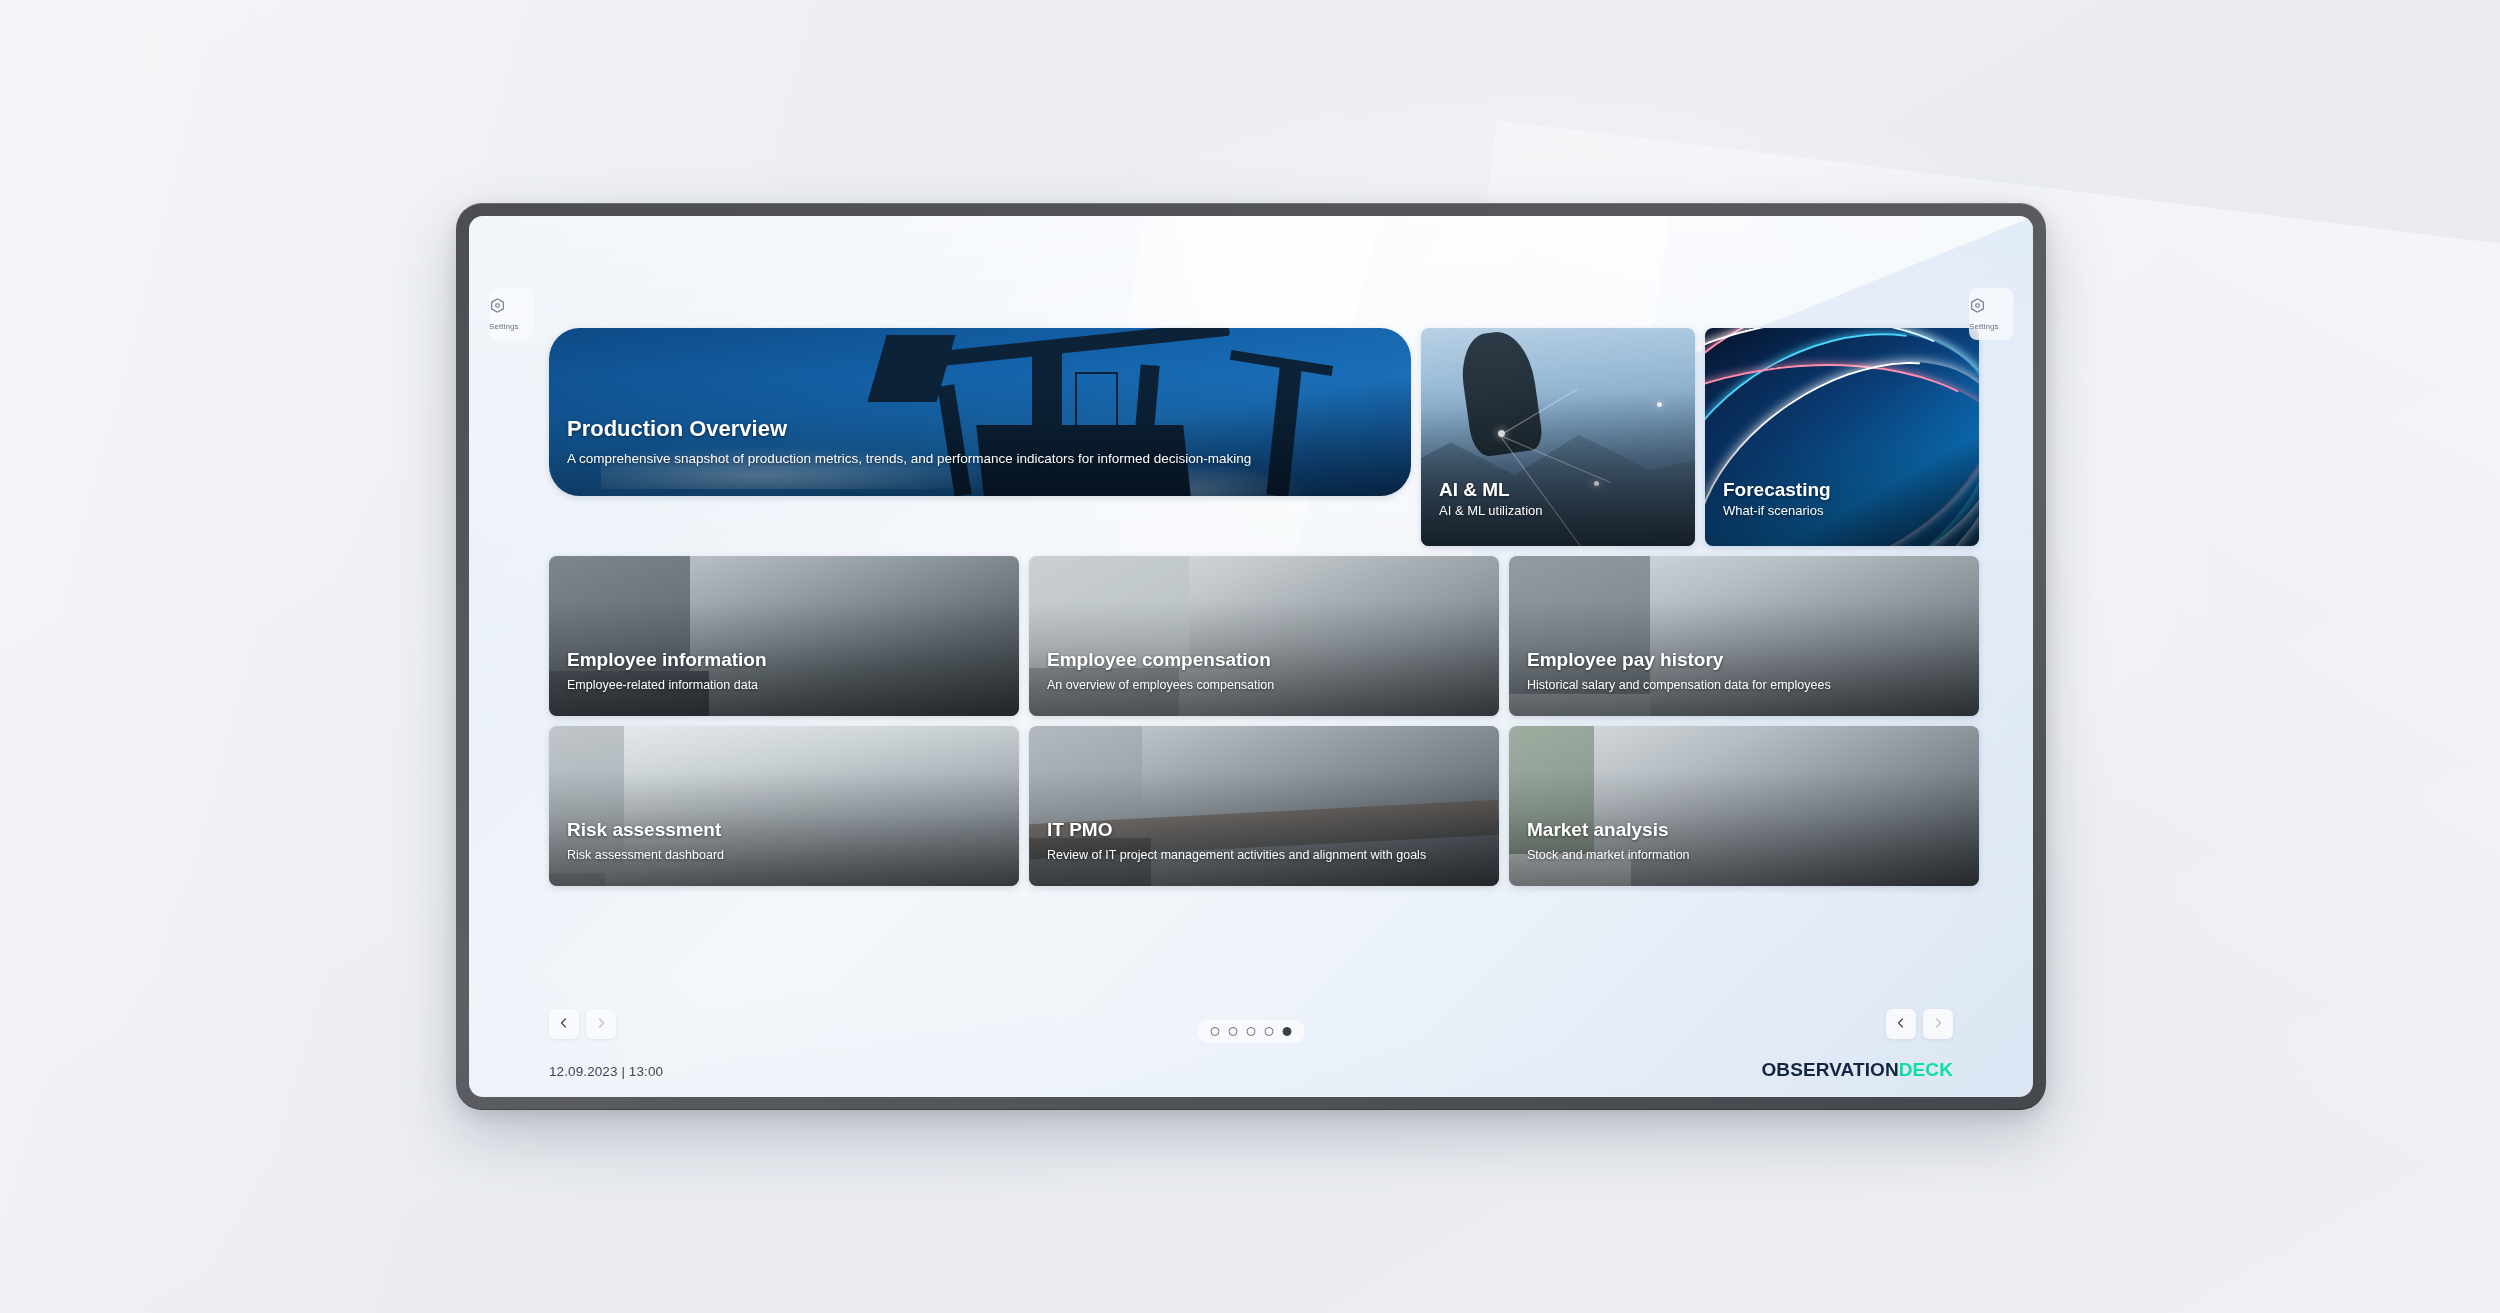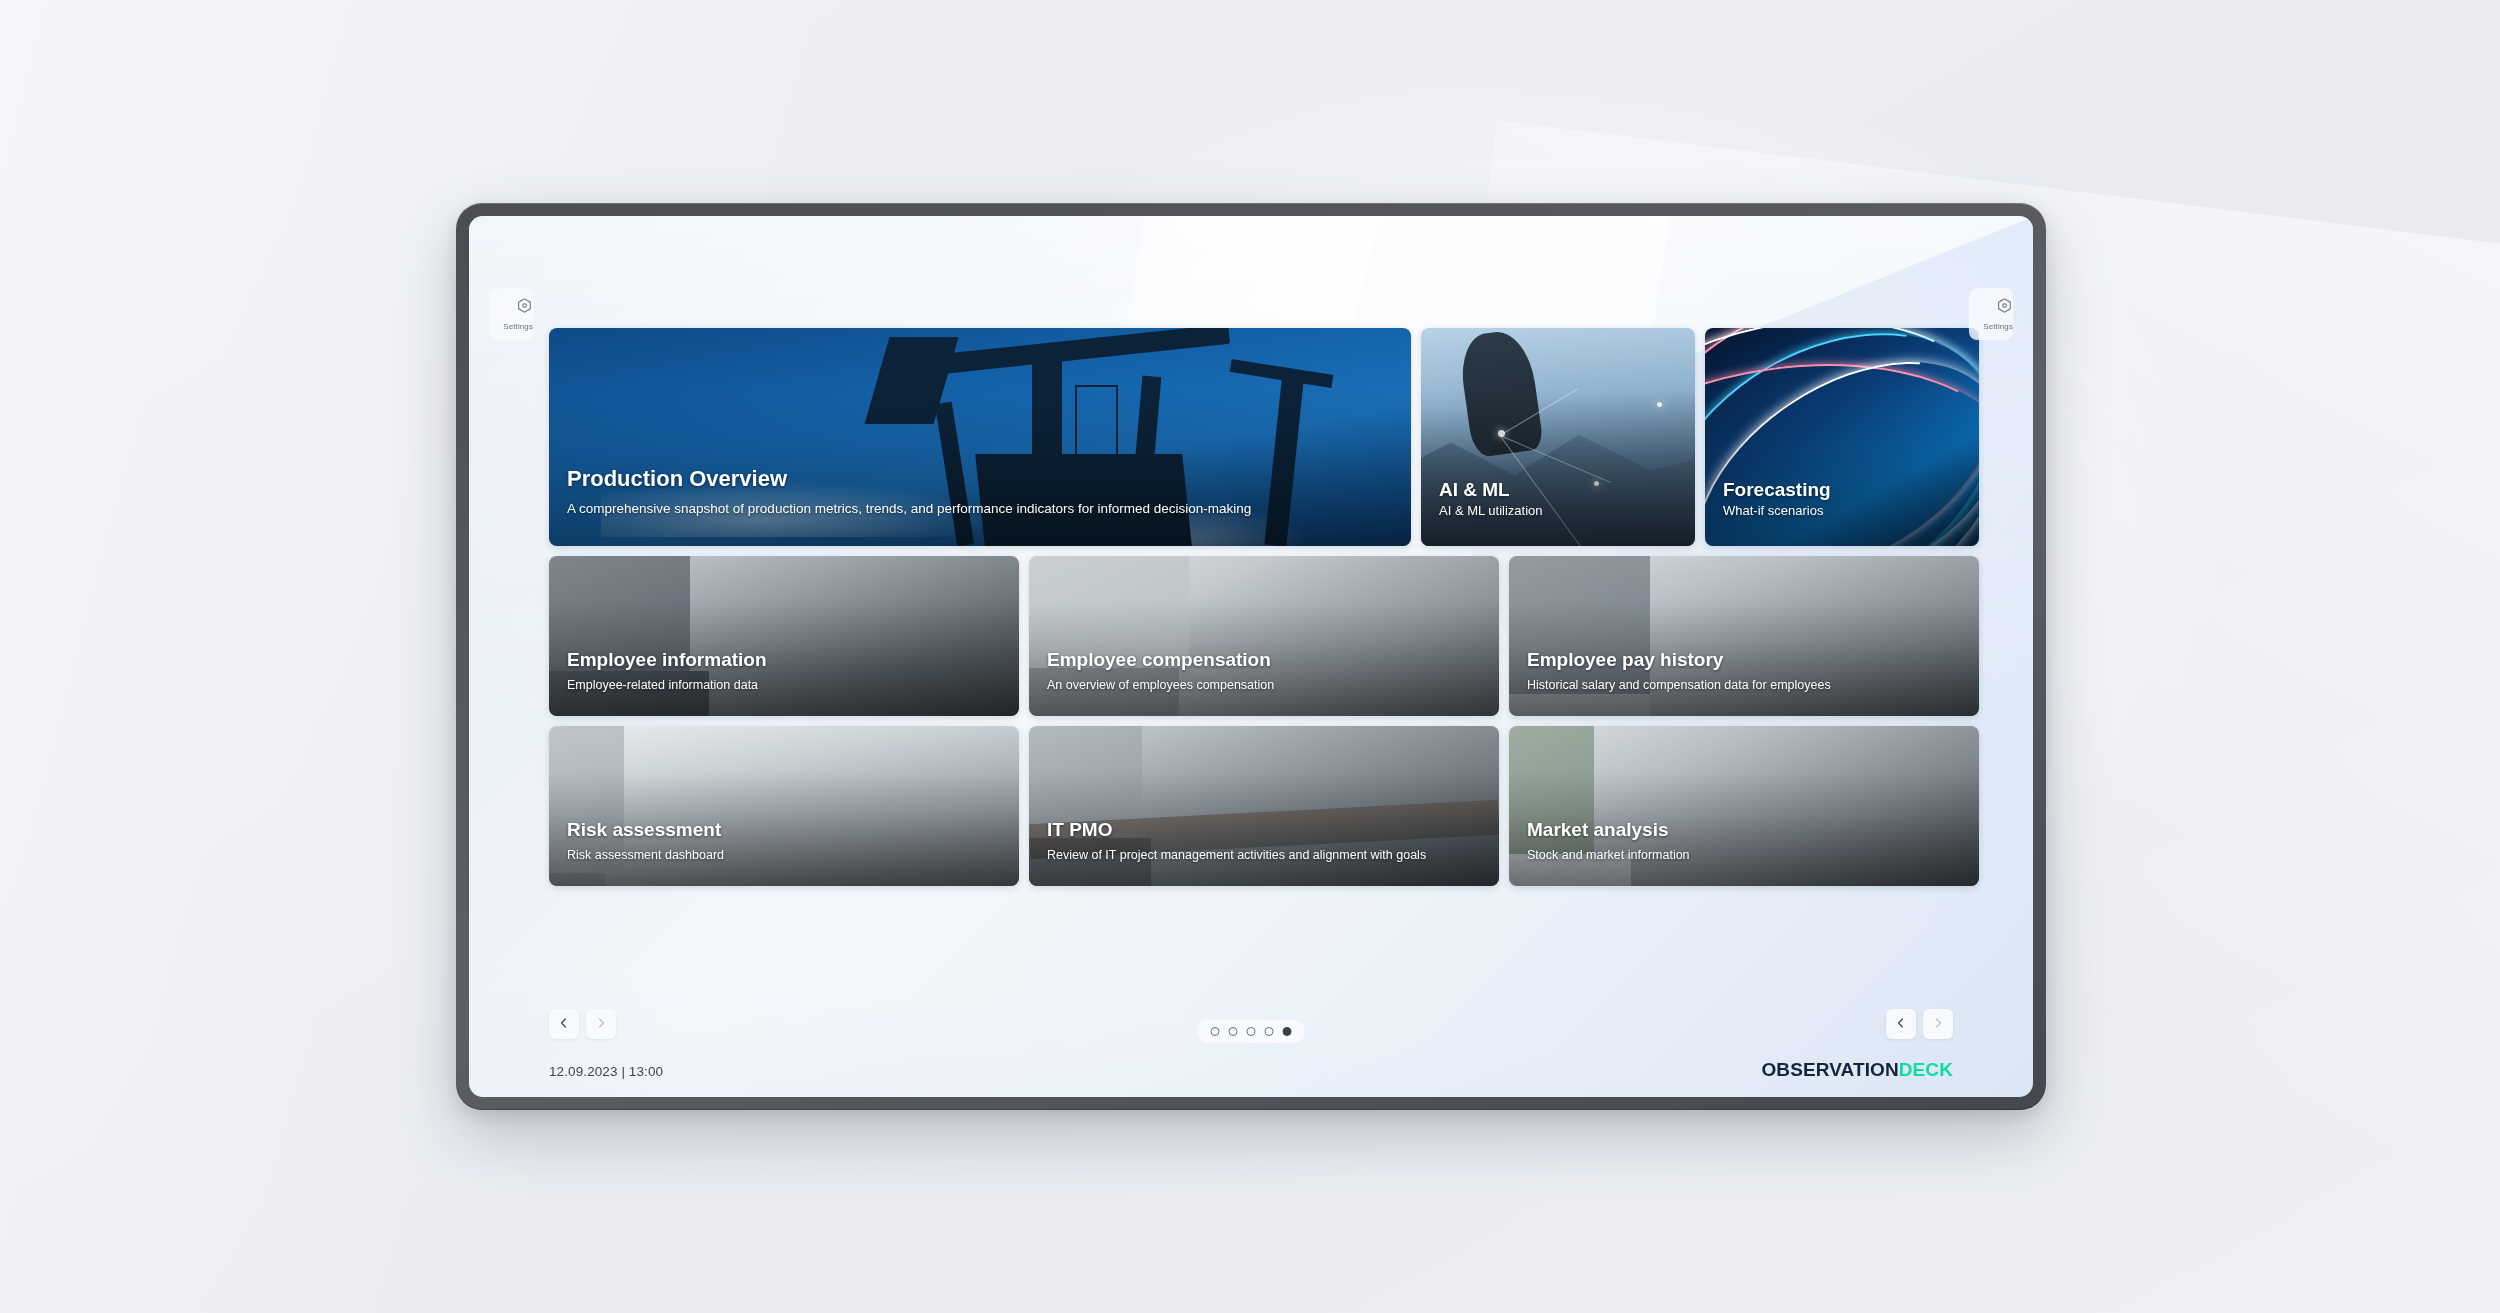--- a/index.html
+++ b/index.html
@@ -64,41 +64,41 @@
     color:#0ddea3; font-family:"Liberation Sans", sans-serif; }
   .logo-sub { font-size:16px; font-weight:700; color:#1c2b45; text-align:right;
     margin-top:3px; letter-spacing:.1px; }
   .page-title { position:absolute; left:0; width:100%; top:36px; text-align:center;
     font-size:29px; font-weight:600; color:#3b3d40; letter-spacing:-.2px; }
 
   
   .settings-chip {
     position:absolute; top:72px; width:44px; height:52px;
     background:rgba(248,250,252,.82); border-radius:8px;
-    display:flex; flex-direction:column; align-items:flex-end; justify-content:center;
+    display:flex; flex-direction:column; align-items:flex-start; justify-content:center;
     gap:4px; z-index:7; cursor:pointer;
   }
   .settings-chip.left { left:20px; }
   .settings-chip.right { right:20px; }
   .settings-chip .lbl { font-size:8px; color:#6b7280; letter-spacing:.1px; }
 
   
   .grid { position:absolute; left:80px; top:112px; width:1430px; z-index:5; }
   .row { display:flex; gap:10px; margin-bottom:10px; }
 
   .card {
     position:relative; border-radius:8px; overflow:hidden; cursor:pointer;
     box-shadow:0 2px 7px rgba(40,60,95,.16);
   }
   .card .txt { position:absolute; left:18px; right:18px; z-index:4; }
   .card .ttl { color:#fff; font-weight:700; text-shadow:0 1px 3px rgba(0,0,0,.55); }
   .card .sub { color:#fff; text-shadow:0 1px 3px rgba(0,0,0,.55); }
 
   
-  .c-prod { width:862px; height:218px; }
+  .c-prod { width:862px; height:168px;border-radius:31px; }
   .c-prod .txt { bottom:30px; }
   .c-prod .ttl { font-size:22px; }
   .c-prod .sub { font-size:13.5px; margin-top:9px; }
 
   
   .c-sm { width:274px; height:218px; }
   .c-sm .txt { bottom:28px; }
   .c-sm .ttl { font-size:19px; }
   .c-sm .sub { font-size:13px; margin-top:2px; }
 

